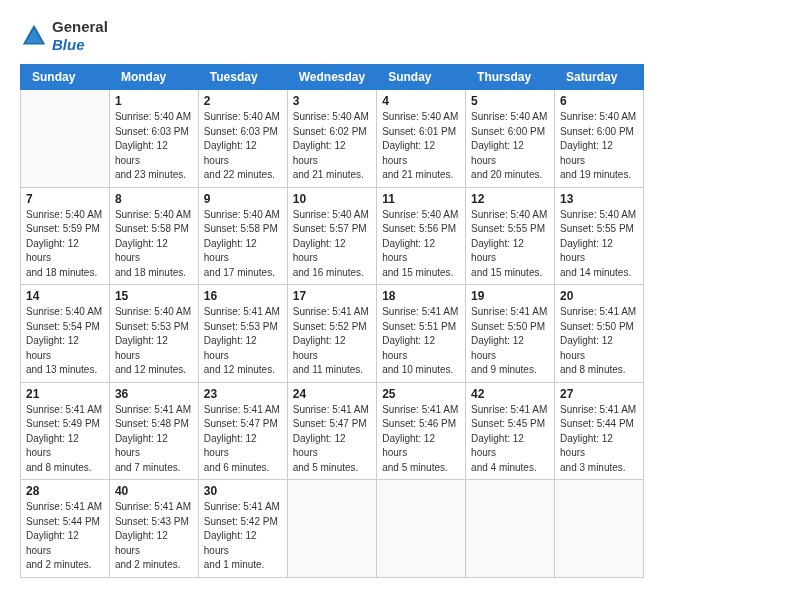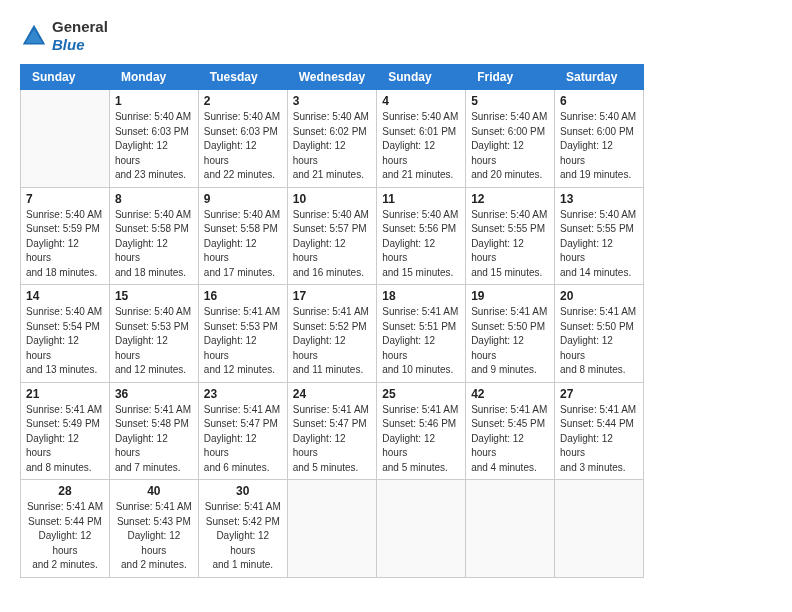--- a/index.html
+++ b/index.html
@@ -82,21 +82,20 @@
       margin-bottom: 2px;
       display: block;
     }
     .day-info {
       font-size: 10px;
       color: #333;
       line-height: 1.45;
     }
     .last-row td {
       height: 68px;
-      text-align: center;
     }
   </style>
 </head>
 <body>
 
 <div class="page">
   <div class="header-area">
     <div class="logo">
       <svg class="logo-icon" viewBox="0 0 40 40" xmlns="http://www.w3.org/2000/svg">
         <polygon points="20,4 36,32 4,32" fill="#1a6cb5"></polygon>
@@ -110,21 +109,21 @@
   </div>
 
   <table class="calendar">
     <thead>
       <tr>
       <th>Sunday</th>
           <th>Monday</th>
           <th>Tuesday</th>
           <th>Wednesday</th>
           <th>Sunday</th>
-          <th>Friday</th>
+          <th>Thursday</th>
           <th>Saturday</th>
         </tr>
     </thead>
     <tbody id="calendar-body">
     <tr>
           <td class="empty"></td>
           <td>
             <span class="day-num">1</span>
             <div class="day-info">Sunrise: 5:40 AM<br>Sunset: 6:03 PM<br>Daylight: 12 hours<br>and 23 minutes.</div>
           </td>

